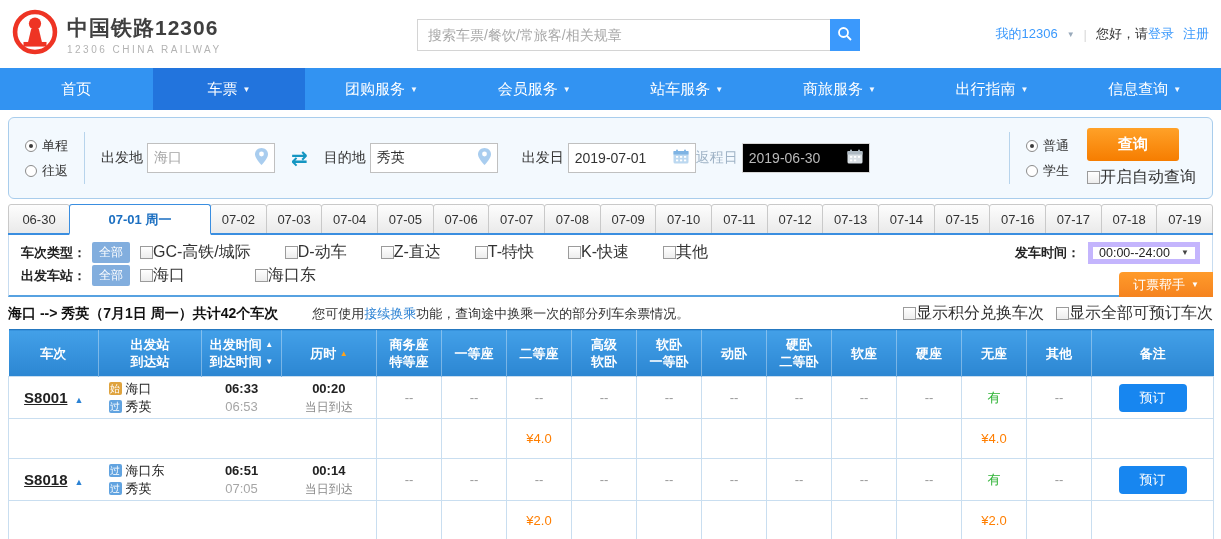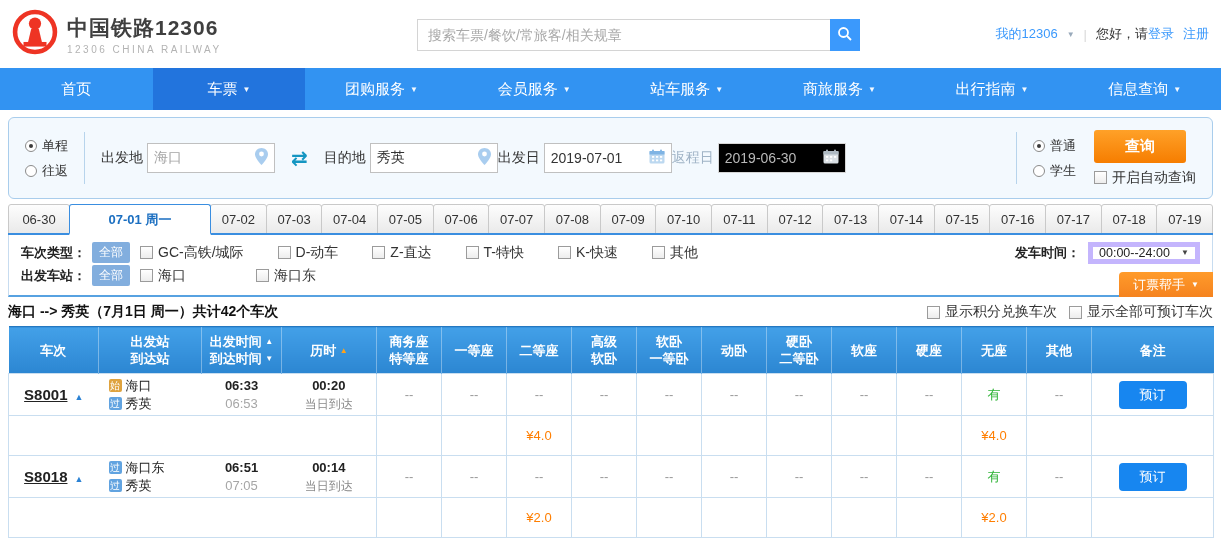--- a/index.html
+++ b/index.html
@@ -41,21 +41,21 @@
     align-items:center; width:128px; padding:0 6px; font-size:14px; }
   .cityinput input, .dateinput input { border:none; outline:none; width:100%; font-size:14px; color:#333; background:transparent; }
   .cityinput input.grayval { color:#a5a5a5; }
   .dateinput.dis { background:#000000; border-color:#d6d6d6; }
   .dateinput.dis input { color:#b8b8b8; }
   .swap { font-size:20px; font-weight:bold; color:#1496c2; margin:0 16px; cursor:pointer; }
   .pin { flex:0 0 auto; }
   .query-col { display:flex; flex-direction:column; gap:6px; align-items:flex-start; margin-left:18px; }
   .query-btn { width:92px; height:33px; border:none; border-radius:3px; color:#fff; font-size:15px; font-weight:bold;
     background:linear-gradient(180deg,#ffa128,#f67d00); cursor:pointer; }
-  .chk { display:flex; align-items:center; gap:5px; font-size:14px; color:#333; cursor:pointer; white-space:nowrap; }
+  .chk { display:flex; align-items:center; font-size:16px; color:#333; cursor:pointer; white-space:nowrap; }
   .checkbox { width:13px; height:13px; border:1px solid #9b9b9b; background:linear-gradient(180deg,#fff,#ededed); flex:0 0 auto; }
 
   
   .datetabs { margin:5px 8px 0; display:flex; position:relative; }
   .datetabs::after { content:''; position:absolute; left:0; right:0; bottom:0; height:2px; background:#3a8ee0; }
   .dtab { flex:1; height:31px; line-height:29px; text-align:center; font-size:13px; color:#333;
     background:linear-gradient(180deg,#fdfdfd,#e9e9e9); border:1px solid #c9c9c9; margin-left:-1px;
     border-radius:3px 3px 0 0; cursor:pointer; white-space:nowrap; }
   .dtab.first { margin-left:0; flex:0 0 62px; }
   .dtab.active { flex:0 0 142px; background:#fff; color:#1b6fc1; font-weight:bold;
@@ -217,21 +217,21 @@
   <div class="cityinput">
     <input value="秀英" style="">
     <span class="pin">
       <svg width="13" height="17" viewBox="0 0 13 17">
           <path d="M6.5 0C2.9 0 0 2.8 0 6.2 0 10.5 6.5 17 6.5 17S13 10.5 13 6.2C13 2.8 10.1 0 6.5 0z" fill="#a9cdef"></path>
           <circle cx="6.5" cy="6" r="2.4" fill="#fff"></circle>
         </svg>
     </span>
   </div>
 
-  <span class="fld-label" style="">出发日</span>
+  <span class="fld-label" style="margin-left:24px;">出发日</span>
   <div class="dateinput">
     <input value="2019-07-01" style="">
     <span>
       <svg width="16" height="15" viewBox="0 0 16 15">
           <rect x="0.5" y="2" width="15" height="12.5" rx="1.5" fill="#bcd8f0"></rect>
           <rect x="0.5" y="2" width="15" height="3.5" fill="#7fb4e4"></rect>
           <rect x="3" y="0.5" width="2" height="3" rx="1" fill="#7fb4e4"></rect>
           <rect x="11" y="0.5" width="2" height="3" rx="1" fill="#7fb4e4"></rect>
           <g fill="#fff">
             <rect x="3" y="7" width="2.2" height="1.8"></rect>
@@ -362,20 +362,23 @@
   </div>
   <div class="helper-tab">
     <span>订票帮手</span>
     <span class="caret">▼</span>
   </div>
 </section>
 
 <div class="summary">
   <span class="route-bold">
     <span>海口 --&gt; 秀英（7月1日  周一）共计</span><span>42</span><span>个车次</span>
+  </span>
+  <span class="tip">
+    <span>您可使用</span><a>接续换乘</a><span>功能，查询途中换乘一次的部分列车余票情况。</span>
   </span>
   <span class="sum-toggles">
     <label class="chk">
       <span class="checkbox"></span>
       <span>显示积分兑换车次</span>
     </label>
     <label class="chk">
       <span class="checkbox"></span>
       <span>显示全部可预订车次</span>
     </label>

